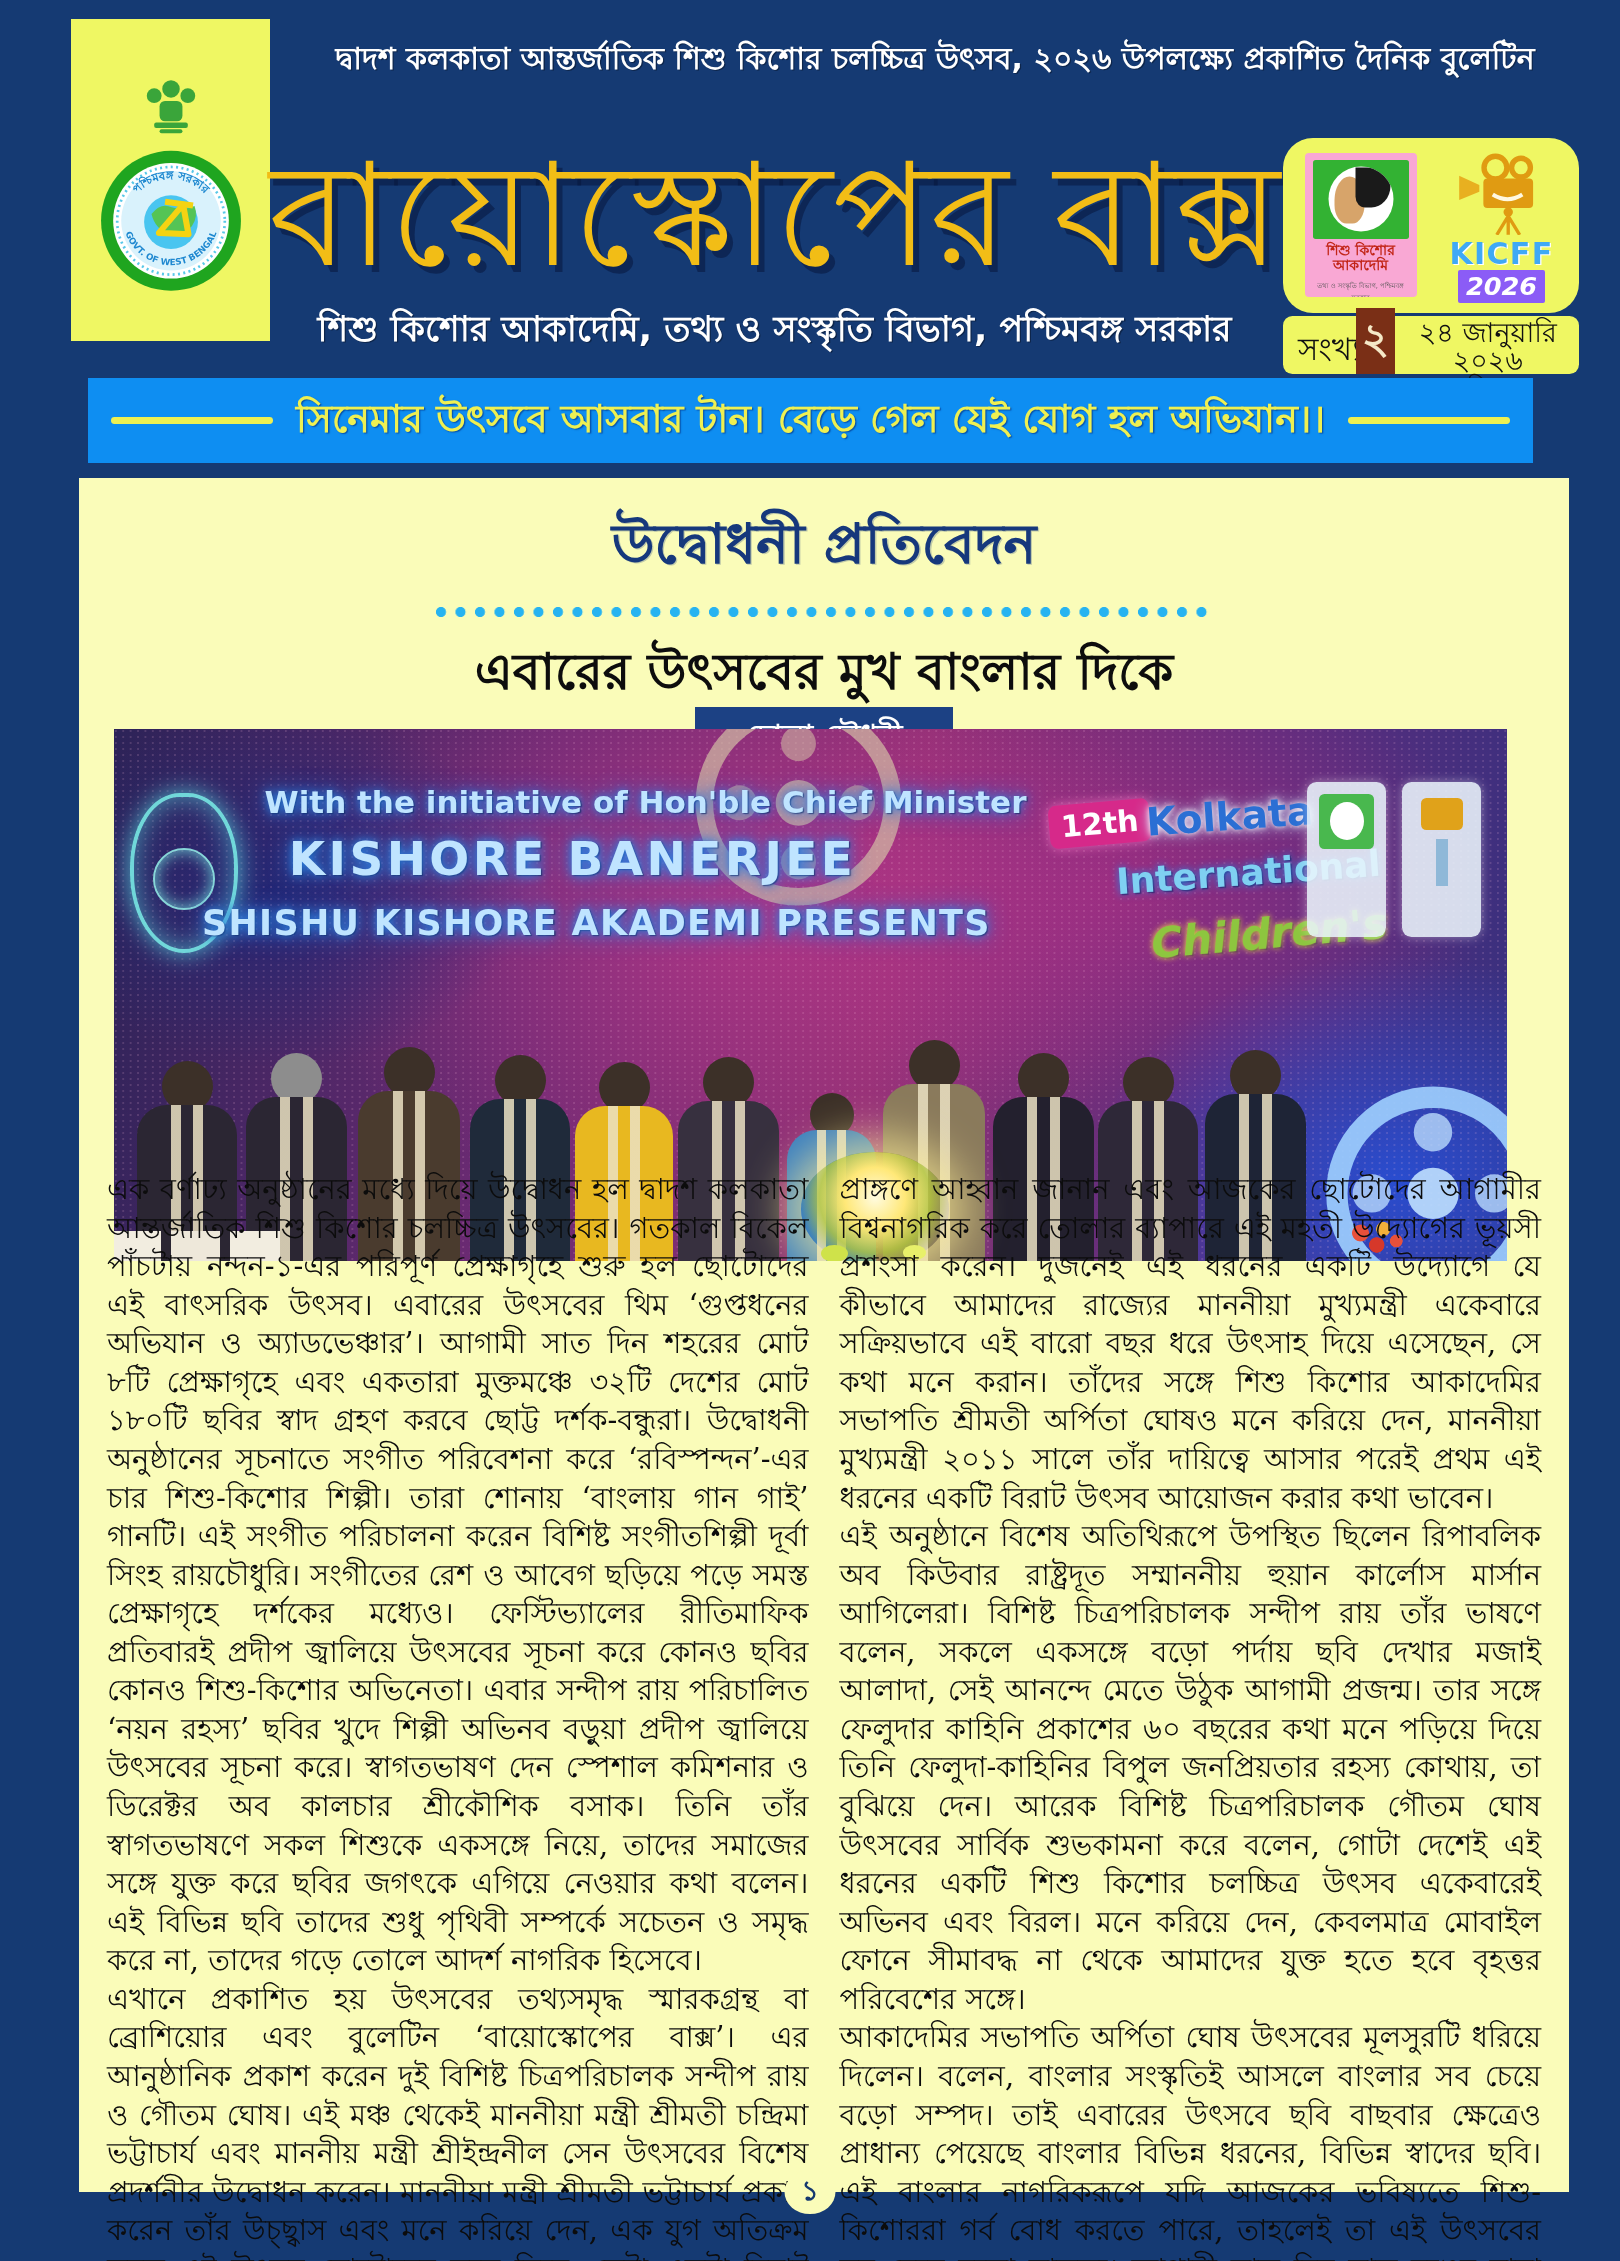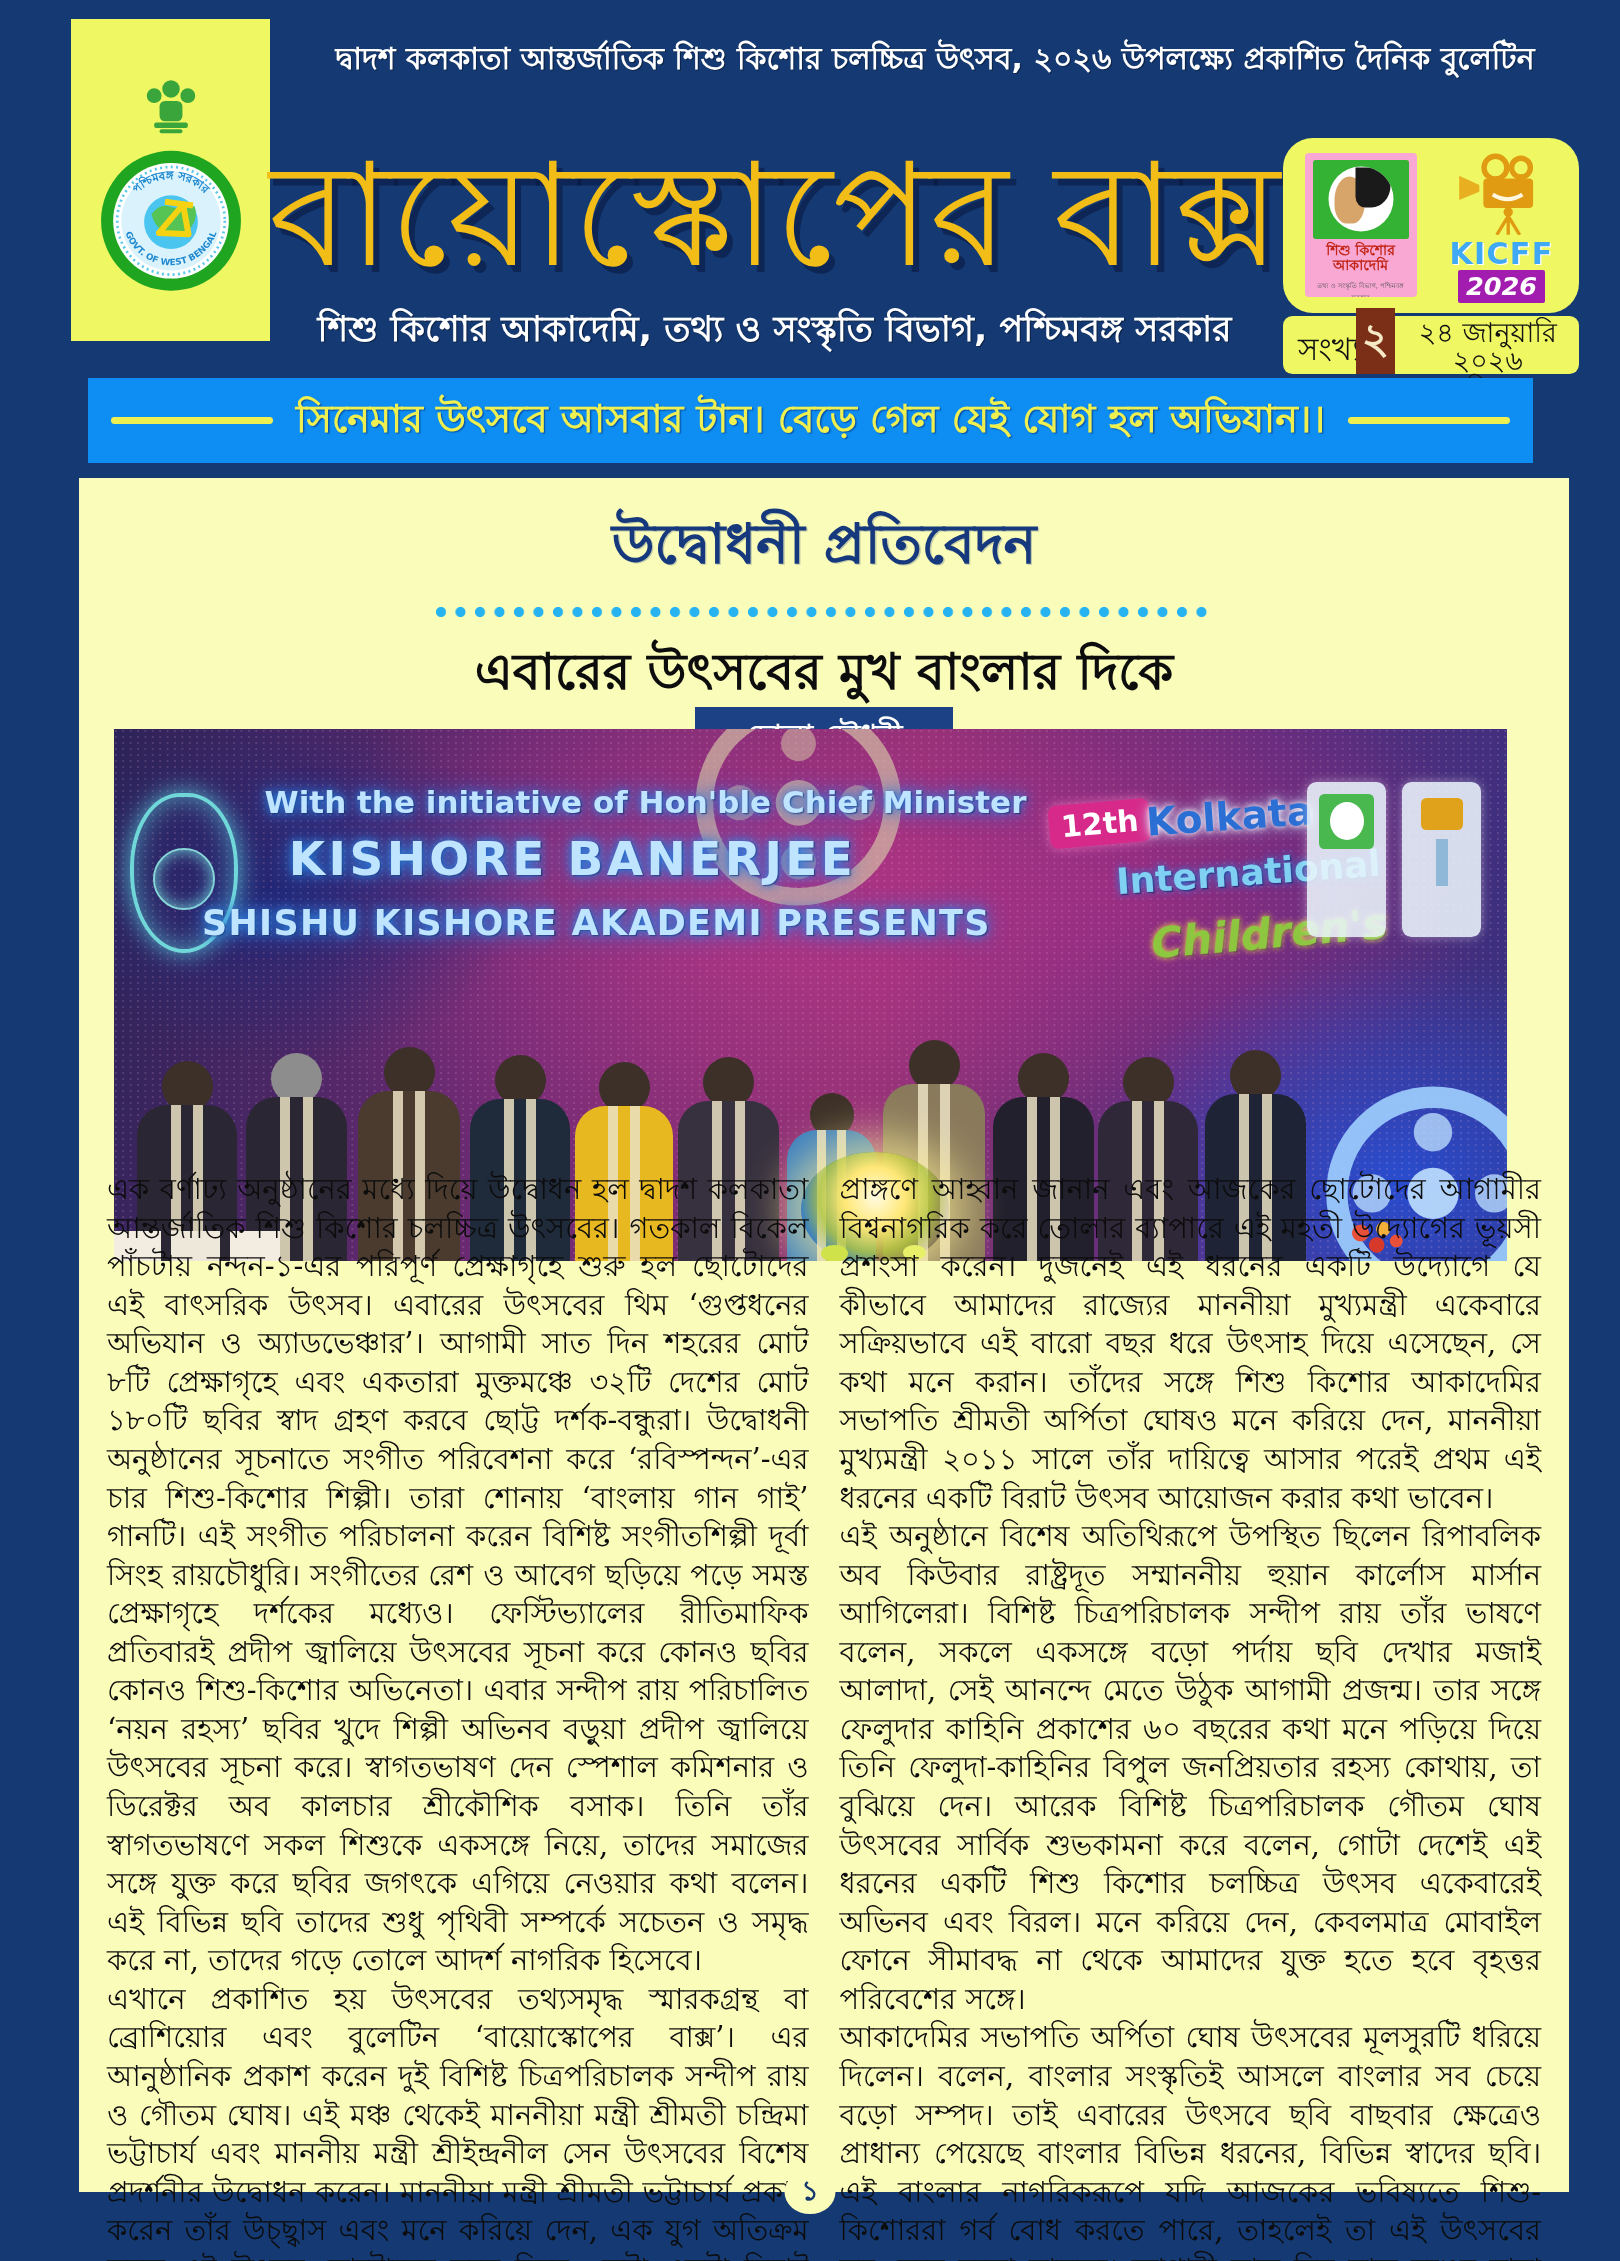--- a/index.html
+++ b/index.html
@@ -37,21 +37,21 @@
   }
   .akademi-card{position:absolute;left:21.5px;top:15px;width:112px;height:144px;background:#f9a8d4;border-radius:4px;overflow:hidden;text-align:center;}
   .akademi-green{position:absolute;left:8px;top:6.7px;width:96px;height:79px;background:#33b233;border-radius:2.7px;}
   .akademi-face{position:absolute;left:50%;top:50%;transform:translate(-50%,-50%);width:65px;height:65px;border-radius:50%;background:#ffffff;overflow:hidden;}
   .akademi-face::before{content:"";position:absolute;left:6.7px;top:9.4px;width:30px;height:47px;background:#d7a46a;border-radius:50% 50% 40% 40%;}
   .akademi-face::after{content:"";position:absolute;right:2.7px;top:1.3px;width:35px;height:40px;background:#1a1a1a;border-radius:0 50% 60% 30%;}
   .akademi-label{position:absolute;left:2.7px;right:2.7px;top:90px;color:#c22517;font-size:14px;line-height:1.05;font-weight:bold;}
   .akademi-caption{position:absolute;left:2.7px;right:2.7px;top:127px;color:#555;font-size:6.7px;}
   .kicff-logo{position:absolute;left:156px;top:12px;width:125px;height:151px;text-align:center;}
   .kicff-word{position:absolute;left:0;right:0;top:86px;color:#3fa9f5;font-size:30px;font-weight:bold;letter-spacing:1.3px;text-shadow:1.3px 1.3px 0 #fff;}
-  .kicff-year{position:absolute;left:19px;right:19px;top:120px;background:#a21caf;color:#ffffff;font-size:25.6px;font-weight:bold;padding:1.3px 0;border-radius:2px;font-style:italic;}
+  .kicff-year{position:absolute;left:19px;right:19px;top:120px;background:#8b5cf6;color:#ffffff;font-size:25.6px;font-weight:bold;padding:1.3px 0;border-radius:2px;font-style:italic;}
   .issue-bar{position:absolute;left:1283px;top:316px;width:296px;height:58px;background:#eff763;border-radius:9.4px;}
   .issue-label{position:absolute;left:15px;top:9.4px;font-size:31px;color:#111;font-family:Liberation Sans, sans-serif;}
   .issue-number-box{position:absolute;left:73px;top:-8px;width:39px;height:66px;background:#7a2f16;color:#f5e9c8;display:flex;align-items:center;justify-content:center;font-size:42px;font-weight:bold;}
   .issue-date-wrap{position:absolute;left:119px;right:5.4px;top:2.7px;text-align:center;color:#111;font-family:"DejaVu Serif","Liberation Serif",serif;}
   .issue-date{font-size:27px;line-height:1.05;}
   .issue-day{font-size:24px;line-height:1.1;}
 
   
   .tag-banner{
     position:absolute;left:88px;top:378px;width:1445px;height:85px;

